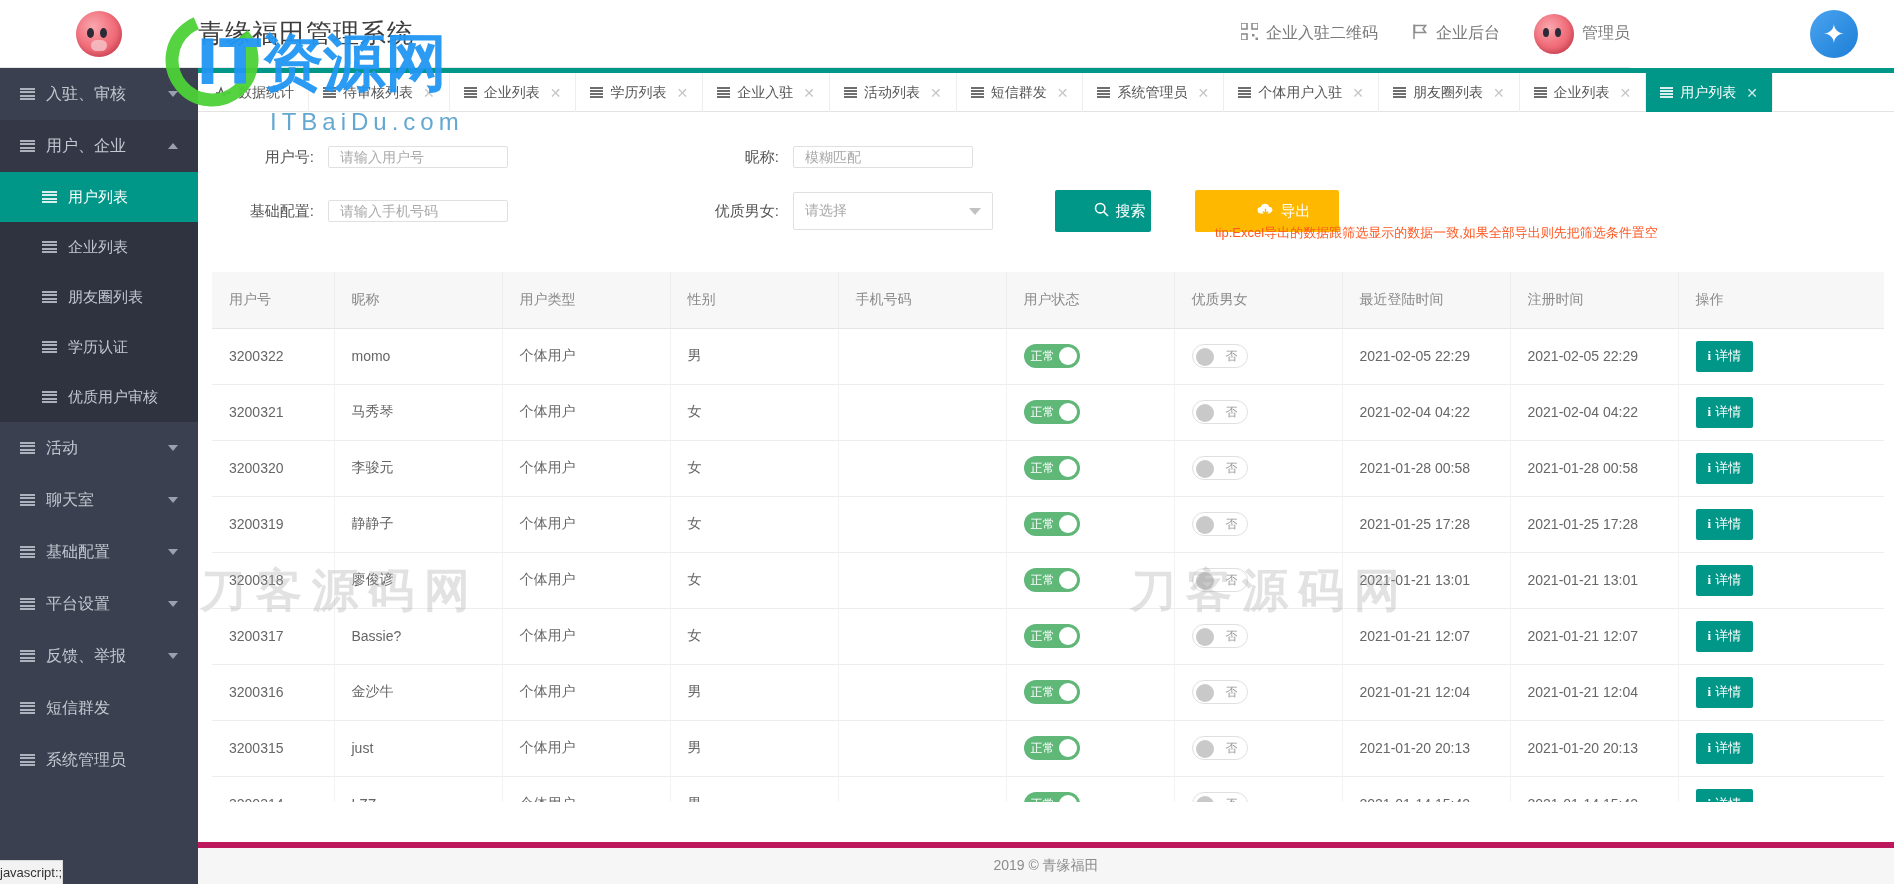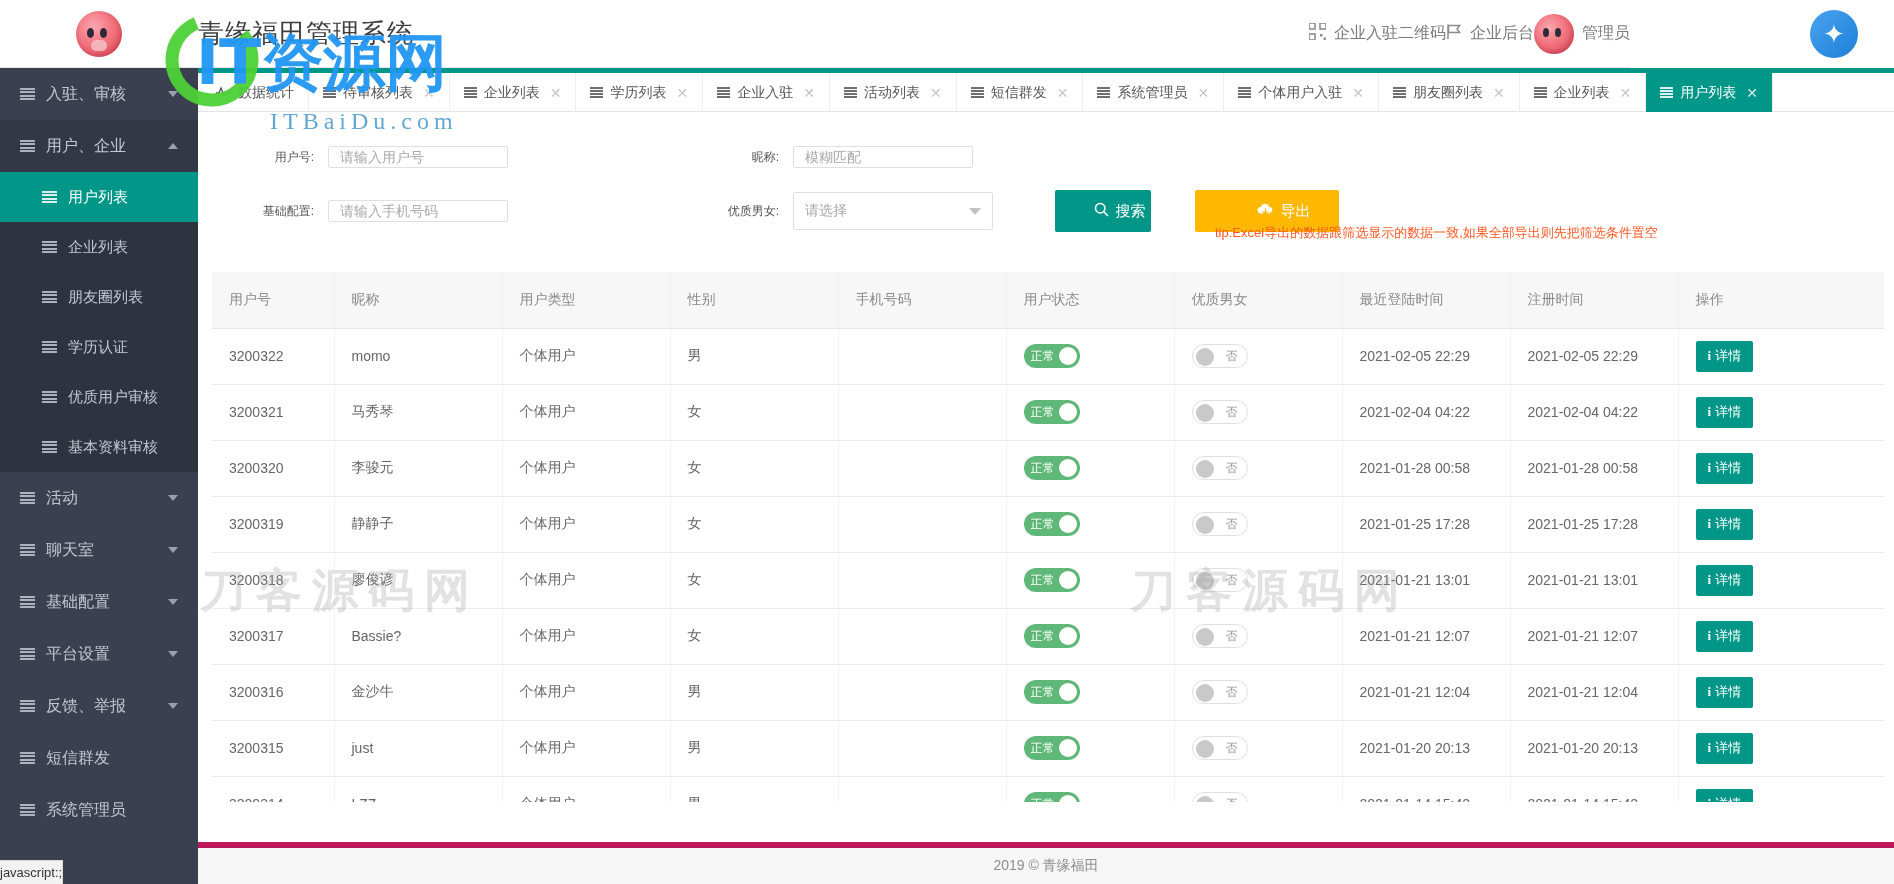--- a/index.html
+++ b/index.html
@@ -29,21 +29,21 @@
     box-shadow: 13px 0 0 #2b2b38;
   }
   .pig-logo::after {
     content: ""; position: absolute; left: 15px; top: 29px; width: 16px; height: 11px;
     border-radius: 7px; background: #f5bfc5; opacity: .85;
   }
   .brand-title {
     font-size: 26px; color: #3d3d3d; letter-spacing: 1px; white-space: nowrap;
   }
   .header-right {
-    margin-left: auto; display: flex; align-items: center; 
+    margin-left: auto; display: flex; align-items: center; gap: 34px; 
   }
   .header-link {
     display: flex; align-items: center; gap: 8px;
     font-size: 16px; color: #7a7a7a; white-space: nowrap; cursor: pointer;
   }
   .header-link svg { flex: none; }
   .avatar-pig {
     width: 40px; height: 40px; border-radius: 50%;
     background: radial-gradient(circle at 38% 34%, #f9a7ae 0%, #f2737f 45%, #e8505f 100%);
     position: relative; box-shadow: inset -2px -3px 5px rgba(150,30,45,.35);
@@ -110,21 +110,21 @@
     position: absolute; top: 112px; left: 198px; width: 1696px; height: 740px;
     background: #fff; overflow: hidden;
   }
 
   
   .search-form { padding: 18px 0 0 0; position: relative; height: 140px; }
   .form-row { display: flex; align-items: center; height: 54px; }
   .fld { display: flex; align-items: center; }
   .fld-label {
     width: 130px; text-align: right; padding-right: 14px;
-    font-size: 12px; color: #555; white-space: nowrap;
+    font-size: 15px; color: #555; white-space: nowrap;
   }
   .fld input.txt {
     width: 180px; height: 22px; border: 1px solid #e0e0e0; border-radius: 2px;
     padding: 0 11px; font-size: 14px; color: #555; outline: none;
     font-family: "Liberation Sans", sans-serif; background: #fff;
   }
   .fld input.txt::placeholder { color: #a9a9a9; }
   .sel {
     width: 200px; height: 38px; border: 1px solid #e0e0e0; border-radius: 2px;
     display: flex; align-items: center; padding: 0 11px;
@@ -202,21 +202,21 @@
     background: #f2f2f2; border-top: 1px solid #d9d9d9; border-right: 1px solid #d9d9d9;
     padding: 0 0; display: flex; align-items: center;
     font-size: 13px; color: #333; z-index: 40;
   }
 
   
   .wm { position: absolute; pointer-events: none; z-index: 30; }
   .wm-it { left: 160px; top: 8px; opacity: .95; }
   .wm-itbaidu {
     left: 270px; top: 108px; font-size: 24px; letter-spacing: 5px;
-    color: #5ba3d0; font-family: Liberation Serif, serif; opacity: .95; text-align: right;
+    color: #5ba3d0; font-family: Liberation Sans, sans-serif; opacity: .95; text-align: right;
   }
   .wm-daoke {
     font-size: 46px; color: rgba(160,160,160,.30); font-weight: bold;
     letter-spacing: 10px; white-space: nowrap;
   }
   .wm-d1 { left: 200px; top: 560px; }
   .wm-d2 { left: 1130px; top: 560px; }
   .wm-badge {
     position: absolute; right: 36px; top: 10px; width: 48px; height: 48px;
     border-radius: 50%; background: linear-gradient(135deg,#4aa3f0,#1c7fd6);
@@ -327,29 +327,20 @@
       <span>学历认证</span>
     </div>
     <div class="sub-item">
       <span class="menu-icon">
           <i></i>
           <i></i>
           <i></i>
           <i></i>
         </span>
       <span>优质用户审核</span>
-    </div>
-    <div class="sub-item">
-      <span class="menu-icon">
-          <i></i>
-          <i></i>
-          <i></i>
-          <i></i>
-        </span>
-      <span>基本资料审核</span>
     </div>
   </div>
 
   <div class="nav-top">
     <span class="menu-icon">
         <i></i>
         <i></i>
         <i></i>
         <i></i>
       </span>

